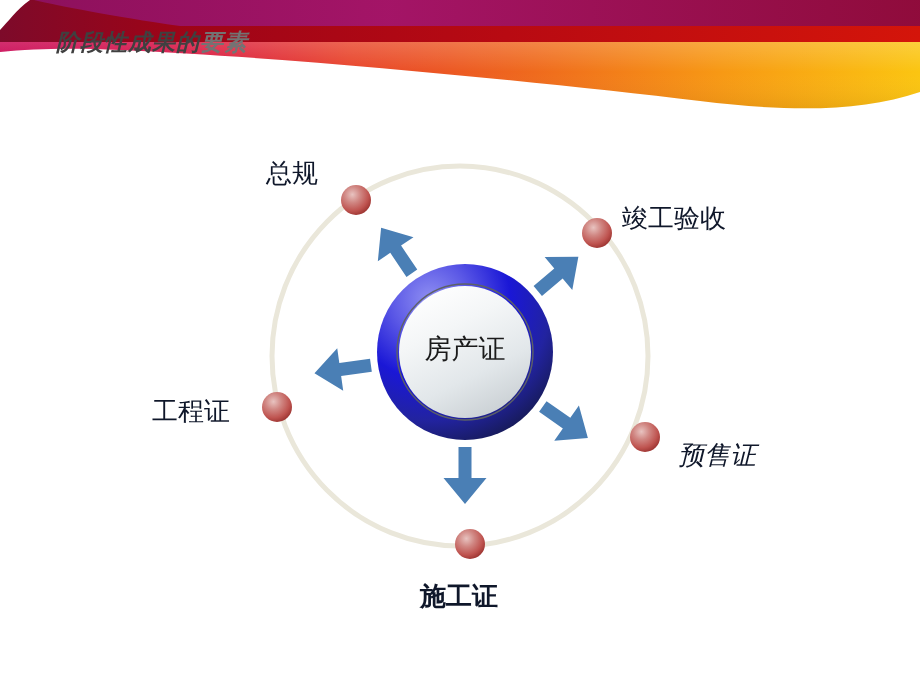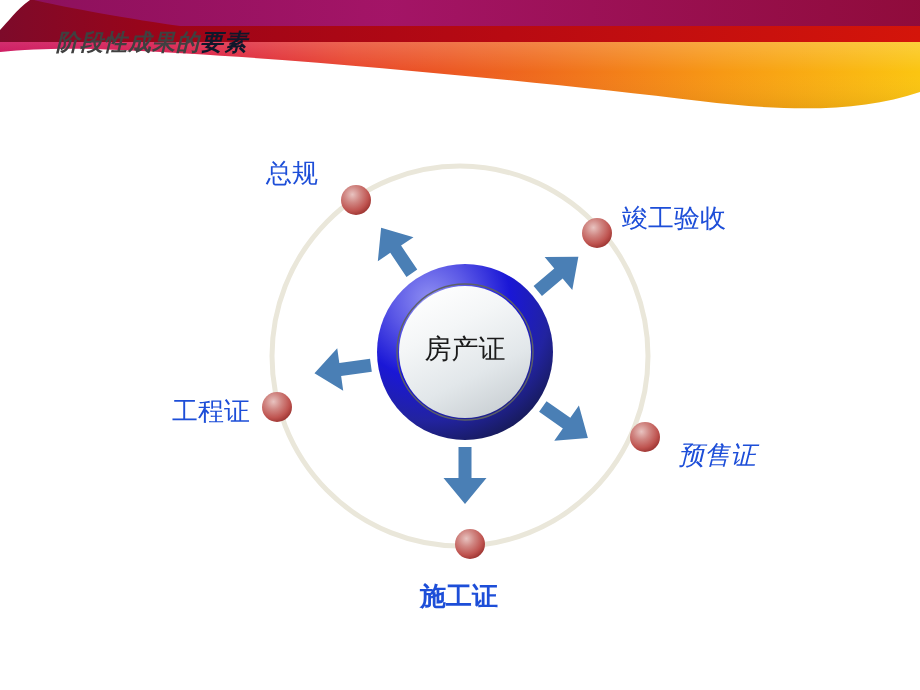--- a/index.html
+++ b/index.html
@@ -23,30 +23,30 @@
     left:56px;top:31px;
     font-family:"Liberation Sans","DejaVu Sans",sans-serif;
     font-size:23px;
     font-weight:bold;
     font-style:italic;
     letter-spacing:1px;
     white-space:nowrap;
     line-height:1;
   }
   #title .t-main{color:#404040;}
-  #title .t-accent{color:#0f172a;}
+  #title .t-accent{color:#737373;}
 
   #diagram{
     position:absolute;left:0;top:0;width:920px;height:690px;
   }
   .node-label{
     position:absolute;
     font-family:"Liberation Serif","DejaVu Serif",serif;
     font-size:26px;
-    color:#1d4ed8;
+    color:#0f172a;
     white-space:nowrap;
     line-height:1;
   }
   #center-label{
     position:absolute;
     left:0;top:0;width:920px;
     text-align:center;
     font-family:"Liberation Serif","DejaVu Serif",serif;
     font-size:27px;
     color:#1a1a1a;
@@ -155,16 +155,16 @@
 
   <div id="center-label" style="top: 336px; left: 5px;">
     <span>房产证</span>
   </div>
 
   <div id="labelLayer">
       <div class="node-label" style="left: 266px; top: 161px;">总规</div>
       <div class="node-label" style="left: 622px; top: 206px;">竣工验收</div>
       <div class="node-label" style="left: 678px; top: 443px; font-style: italic;">预售证</div>
       <div class="node-label" style="left: 420px; top: 584px; font-weight: bold;">施工证</div>
-      <div class="node-label" style="left: 152px; top: 399px; margin-left: 20px;">工程证</div>
+      <div class="node-label" style="left: 152px; top: 399px;">工程证</div>
     </div>
 
 </div>
 
 </body></html>

